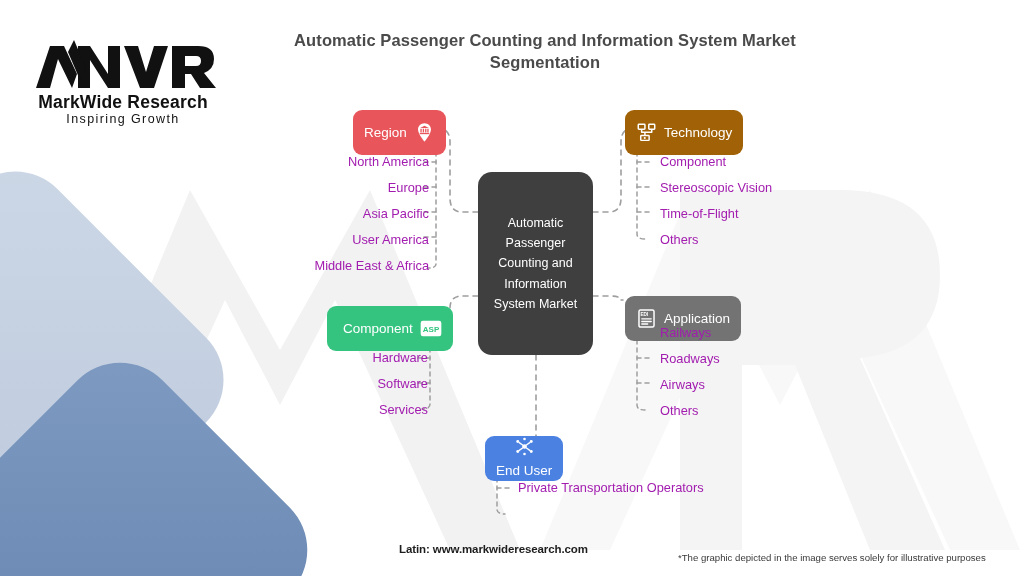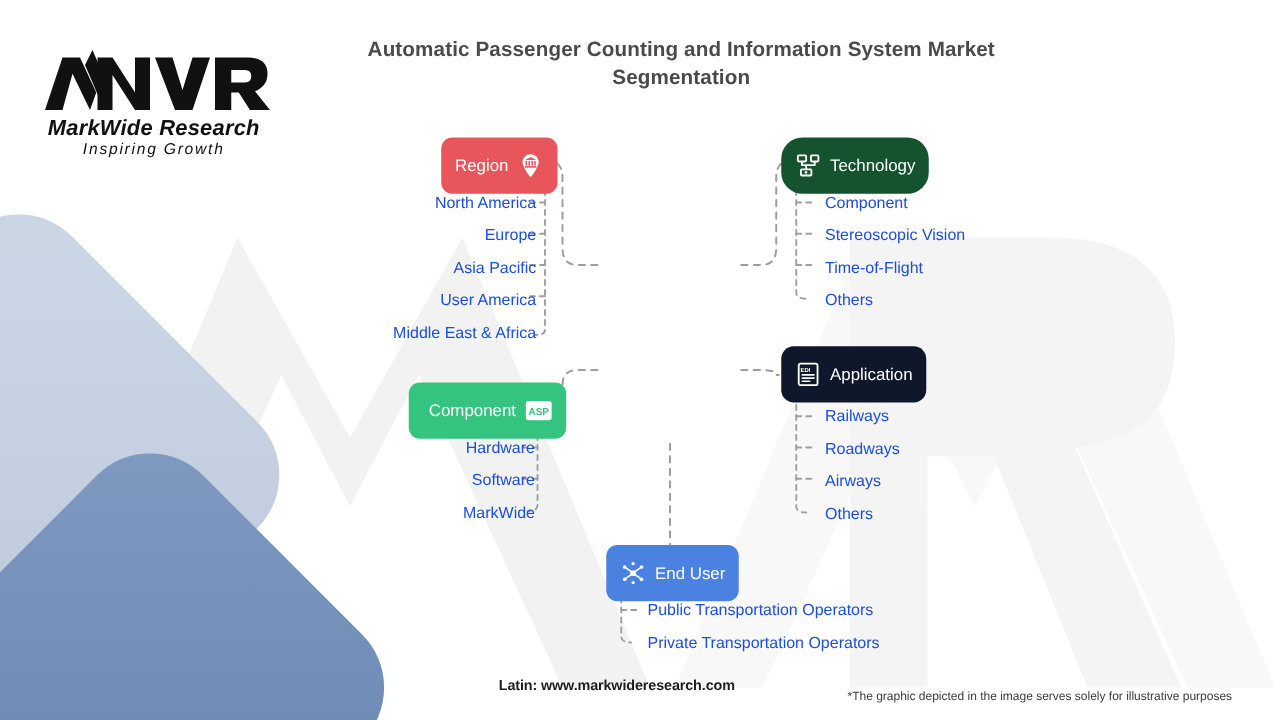--- a/index.html
+++ b/index.html
@@ -27,21 +27,21 @@
     transform:rotate(45deg);
     background:linear-gradient(135deg,#ccd7e6 0%,#c3cfe0 55%,#bcc9dd 100%);
   }
   .sq-dark{
     left:-30px;top:400px;width:300px;height:300px;
     transform:rotate(45deg);
     background:linear-gradient(135deg,#7f9bc2 0%,#6d8bb5 60%,#61809f 100%);
   }
 
   
-  .logo{position:absolute;left:28px;top:28px;width:190px;height:100px;font-style:italic;}
+  .logo{position:absolute;left:28px;top:28px;width:190px;height:100px;}
   .logo svg{display:block;}
 
   .title{
     position:absolute;left:262px;top:30px;width:566px;
     text-align:center;
     font-size:16.5px;font-weight:bold;color:#4a4a4a;
     line-height:1.33;
     letter-spacing:.1px;
   }
 
@@ -64,27 +64,27 @@
     position:absolute;height:45px;border-radius:9px;
     display:flex;align-items:center;gap:7px;
     padding:0 11px;box-sizing:border-box;
     color:#ffffff;font-size:13.5px;
     white-space:nowrap;
   }
   .pill .pill-label{line-height:1;}
   .pill .pill-ico{display:flex;align-items:center;justify-content:center;flex:none;text-align:center;}
 
   #pill-region{left:353px;top:110px;background:#e8565c;}
-  #pill-technology{left:625px;top:110px;background:#14532d;border-radius:17px;}
+  #pill-technology{left:625px;top:110px;background:#a16207;}
   #pill-component{left:327px;top:306px;background:#35c480;padding-left:16px;}
-  #pill-application{left:625px;top:277px;background:#0f172a;border-radius:10px;}
-  #pill-enduser{left:485px;top:436px;background:#4b82e2;}
-
-  
-  .items{position:absolute;font-size:12.8px;color:#1d4ed8;}
+  #pill-application{left:625px;top:296px;background:#737373;}
+  #pill-enduser{left:485px;top:436px;background:#4b82e2;flex-direction:column;}
+
+  
+  .items{position:absolute;font-size:12.8px;color:#a21caf;}
   .items .it{line-height:1;white-space:nowrap;}
   .items.right{text-align:right;}
   .items.left{text-align:left;}
 
   #items-region{right:595px;top:156px;}
   #items-region .it{margin-bottom:13.3px;}
   #items-component{right:596px;top:352px;}
   #items-component .it{margin-bottom:13.3px;}
   #items-technology{left:660px;top:156px;}
   #items-technology .it{margin-bottom:13.3px;}
@@ -181,20 +181,23 @@
         <path d="M637 358 L653 358"></path>
       <path d="M637 383 L653 383"></path>
     </g>
 
     <g fill="none" stroke="#9e9e9e" stroke-width="1.5" stroke-dasharray="4,4" stroke-linecap="round">
       <path d="M497 470 L497 509 Q497 514 505 514"></path>
       <path d="M497 488 L513 488"></path>
     </g>
   </svg>
 
+  <div class="center-node">
+    <span>Automatic Passenger Counting and Information System Market</span>
+  </div>
 
   <div class="pill" id="pill-region">
     <span class="pill-label">Region</span>
     <span class="pill-ico">
       <svg width="21" height="21" viewBox="0 0 24 24">
         <path d="M12 1.5c-4.1 0-7.4 3.2-7.4 7.1 0 5.3 7.4 13.9 7.4 13.9s7.4-8.6 7.4-13.9c0-3.9-3.3-7.1-7.4-7.1z" fill="#ffffff"></path>
         <g fill="#e8565c">
           <path d="M12 4.2 L17 6.9 L7 6.9 Z"></path>
           <rect x="7.3" y="7.7" width="1.5" height="4.2"></rect>
           <rect x="10" y="7.7" width="1.5" height="4.2"></rect>
@@ -240,21 +243,21 @@
     <span class="pill-ico">
       <svg width="22" height="17" viewBox="0 0 26 20">
         <rect x="0.8" y="0.8" width="24.4" height="18.4" rx="2.6" fill="#ffffff"></rect>
         <text x="13" y="14" text-anchor="middle" font-family="Liberation Sans, sans-serif" font-size="9.5" font-weight="bold" fill="#35c480">ASP</text>
       </svg>
     </span>
   </div>
   <div class="items right" id="items-component">
     <div class="it">Hardware</div>
     <div class="it">Software</div>
-    <div class="it">MarkWide</div>
+    <div class="it">Services</div>
   </div>
 
   <div class="pill" id="pill-application">
     <span class="pill-ico">
       <svg width="21" height="21" viewBox="0 0 24 24">
         <rect x="3.4" y="2.2" width="17.2" height="19.6" rx="1.8" fill="none" stroke="#ffffff" stroke-width="1.7"></rect>
         <text x="9.6" y="9.4" text-anchor="middle" font-family="Liberation Sans, sans-serif" font-size="5.4" font-weight="bold" fill="#ffffff">EDI</text>
         <g stroke="#ffffff" stroke-width="1.5" stroke-linecap="round">
           <path d="M6.6 12.4 H17.4"></path>
             <path d="M6.6 15.4 H17.4"></path>
@@ -287,20 +290,19 @@
           <path d="M6 7.6 L9.8 10.3"></path>
             <path d="M18 7.6 L14.2 10.3"></path>
           <path d="M6 16.4 L9.8 13.7"></path>
             <path d="M18 16.4 L14.2 13.7"></path>
         </g>
       </svg>
     </span>
     <span class="pill-label">End User</span>
   </div>
   <div class="items left" id="items-enduser">
-    <div class="it">Public Transportation Operators</div>
     <div class="it">Private Transportation Operators</div>
   </div>
 
   <div class="source">Latin: www.markwideresearch.com</div>
   <div class="disclaimer">*The graphic depicted in the image serves solely for illustrative purposes</div>
 
 </div>
 
 </body></html>

